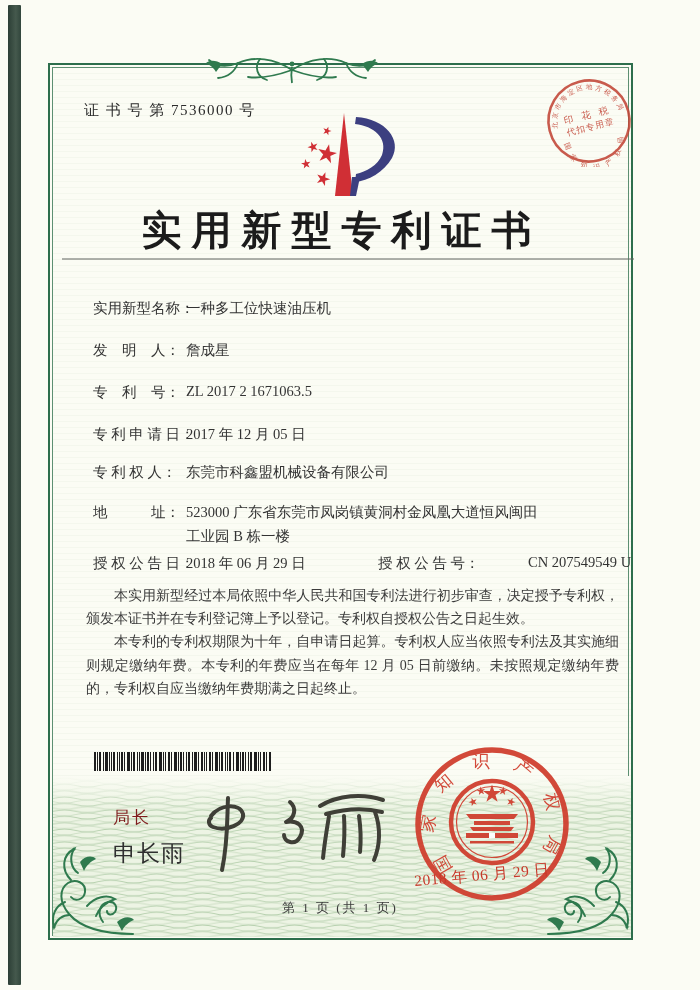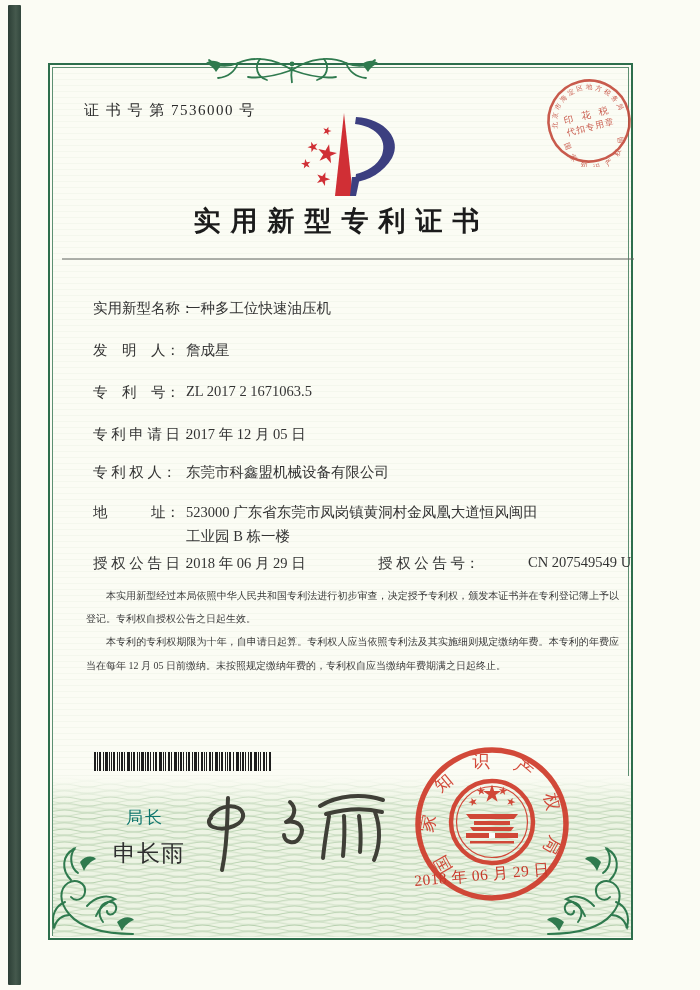--- a/index.html
+++ b/index.html
@@ -24,35 +24,35 @@
   }
   .texture{
     position:absolute;left:52px;top:67px;width:579px;height:870px;
     background:repeating-linear-gradient(to bottom,rgba(110,150,110,0.05) 0 1px,rgba(0,0,0,0) 1px 6px);
     pointer-events:none;
   }
   .abs{position:absolute;}
   .cert-no{left:84px;top:101px;font-size:15px;letter-spacing:1.5px;color:#2b2b2b;}
   .title{
     left:0;width:683px;top:203px;text-align:center;
-    font-size:27px;font-weight:600;letter-spacing:10px;color:#1b1b1b;
+    font-size:40px;font-weight:600;letter-spacing:10px;color:#1b1b1b;
   }
   .title-rule{left:62px;top:258px;width:572px;height:1.5px;background:rgba(95,100,95,0.5);}
   .row{left:0;top:0;width:700px;font-size:14.5px;color:#333;}
   .row .lbl{position:absolute;left:93px;white-space:nowrap;}
   .row .val{position:absolute;left:186px;white-space:nowrap;}
   .row .lbl2{position:absolute;left:378px;white-space:nowrap;font-family:Liberation Serif, serif;}
   .row .val2{position:absolute;left:528px;white-space:nowrap;}
   .addr2{position:absolute;left:186px;top:527px;font-size:14.5px;color:#333;}
   .body-text{
     left:86px;top:584px;width:533px;
-    font-size:10px;line-height:23.2px;text-align:justify;color:#3b3b3b;
+    font-size:14px;line-height:23.2px;text-align:justify;color:#3b3b3b;
   }
   .body-text p{margin:0;text-indent:2em;}
-  .director-title{left:113px;top:806px;font-size:17px;color:#0f766e;letter-spacing:2px;margin-left:13px;}
+  .director-title{left:113px;top:806px;font-size:17px;color:#7f1d1d;letter-spacing:2px;}
   .director-name{left:113px;top:838px;font-size:23px;color:#2f2f2f;letter-spacing:1px;}
   .seal-date{
     left:414px;top:864px;width:160px;font-size:15.5px;color:#c8382a;
     letter-spacing:0.5px;transform:rotate(-5deg);white-space:nowrap;
   }
   .page-footer{left:60px;top:899px;width:560px;text-align:center;font-size:13px;color:#3d3d3d;letter-spacing:2px;}
   svg text{font-family:"Liberation Serif","DejaVu Serif",serif;}
 </style>
 </head>
 <body>
@@ -249,14 +249,15 @@
         <rect x="84" y="99" width="36" height="4"></rect>
         <path d="M80,105 L124,105 L121,109 L83,109 Z"></path>
         <rect x="76" y="111" width="52" height="5"></rect>
         <rect x="80" y="119" width="44" height="2.5"></rect>
         <rect x="99" y="111" width="6" height="5" fill="#ffffff"></rect>
       </g>
     </g>
   </svg>
   <div class="abs seal-date">2018 年 06 月 29 日</div>
 
+  <div class="abs page-footer">第 1 页 (共 1 页)</div>
 
 </div>
 
 </body></html>

